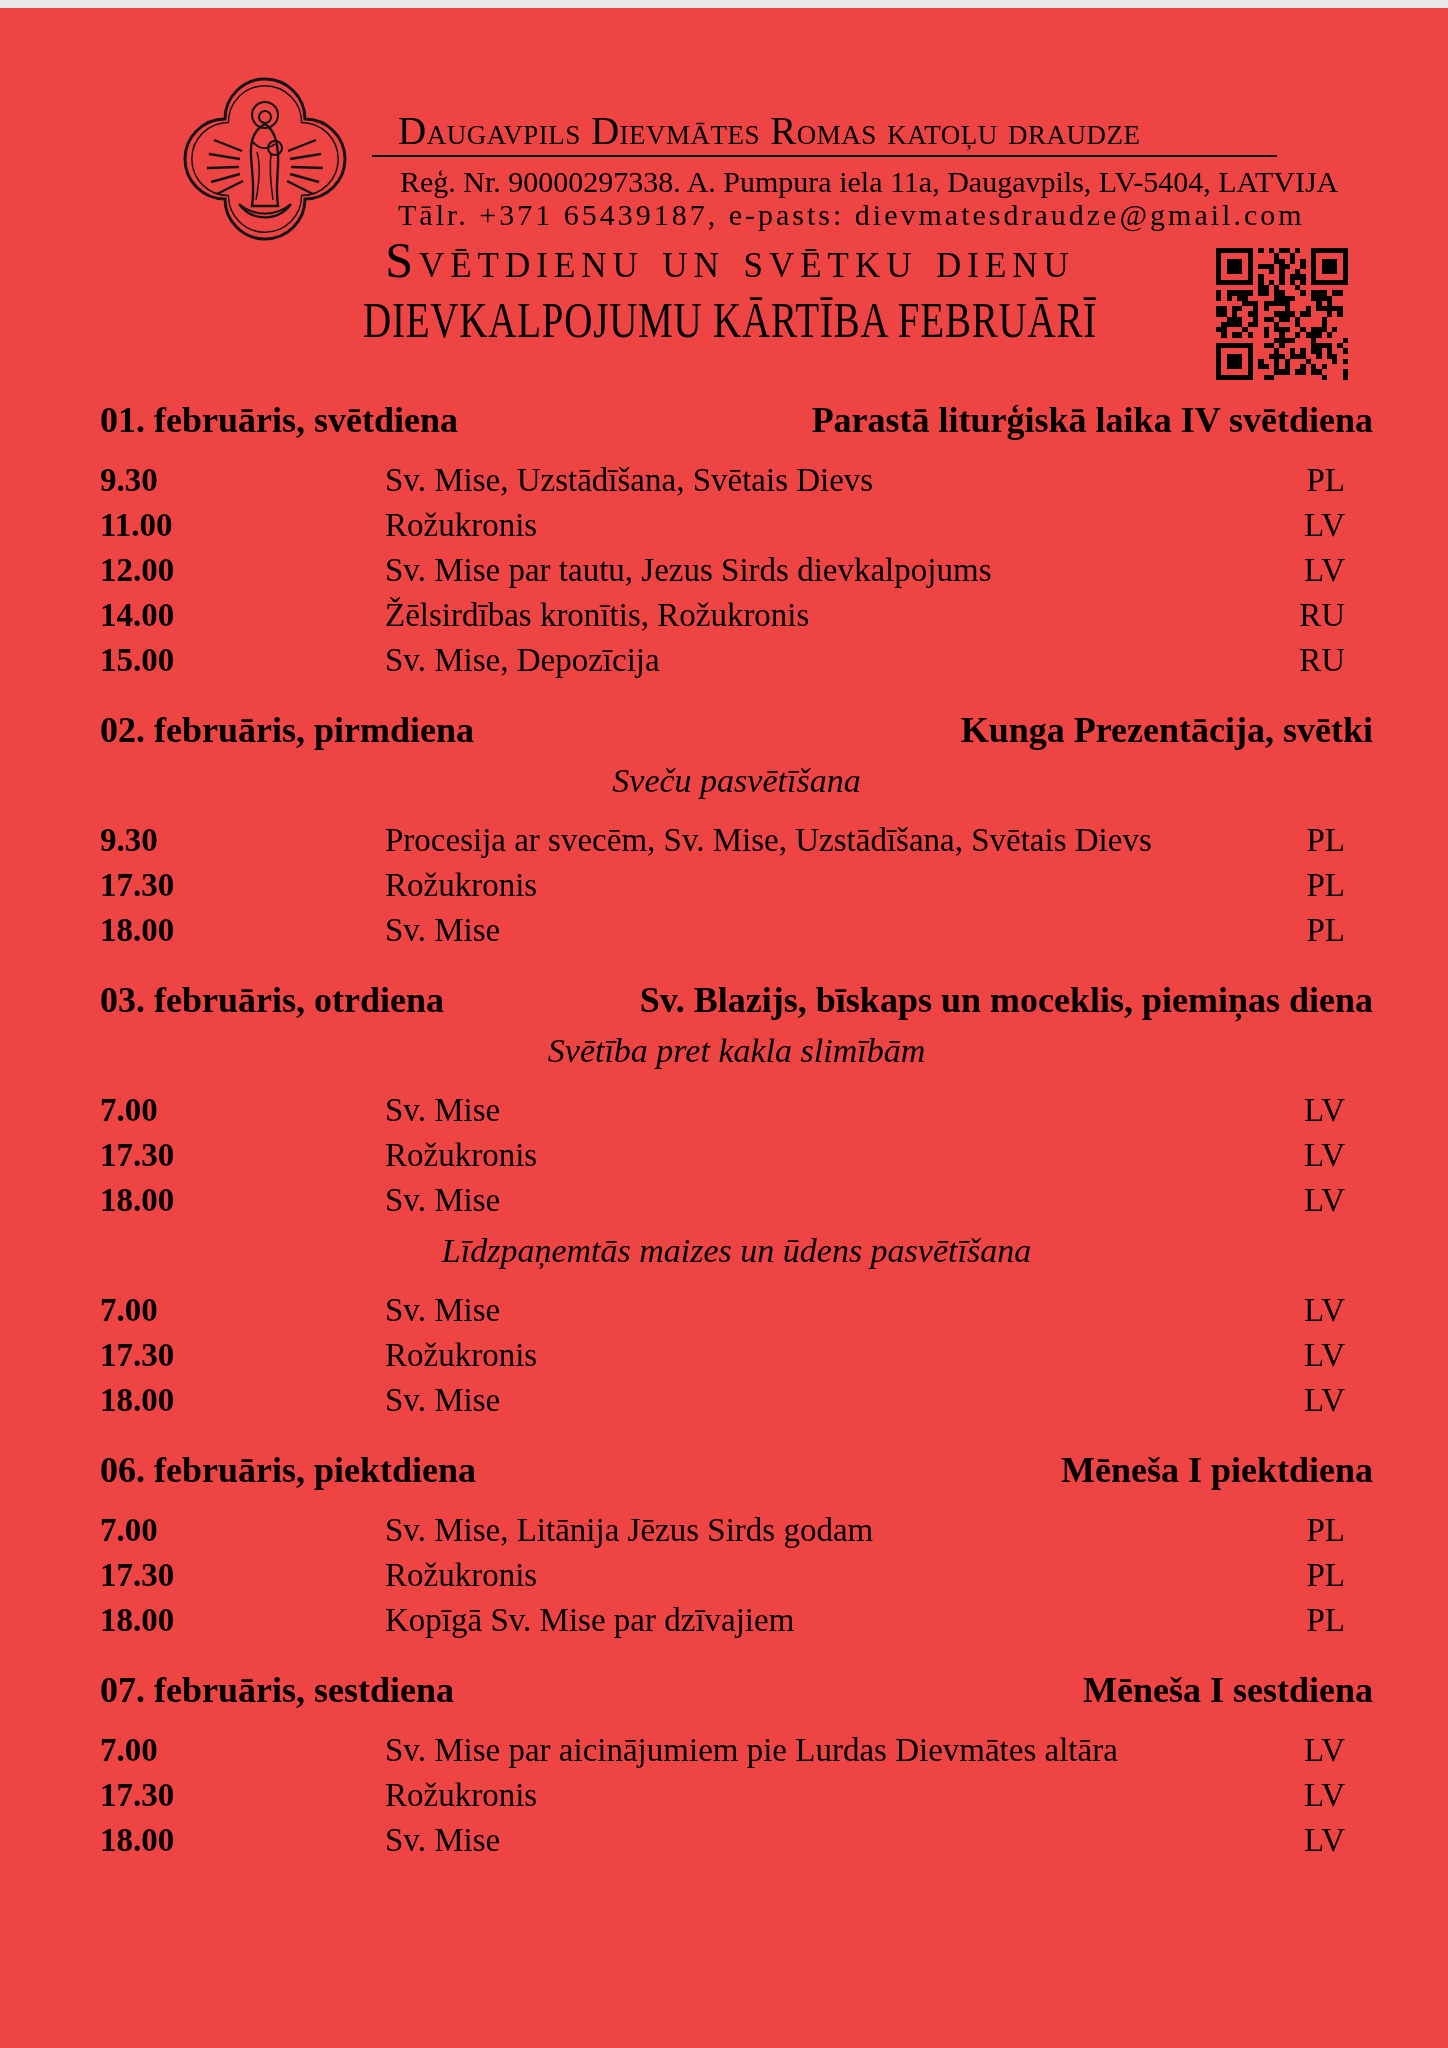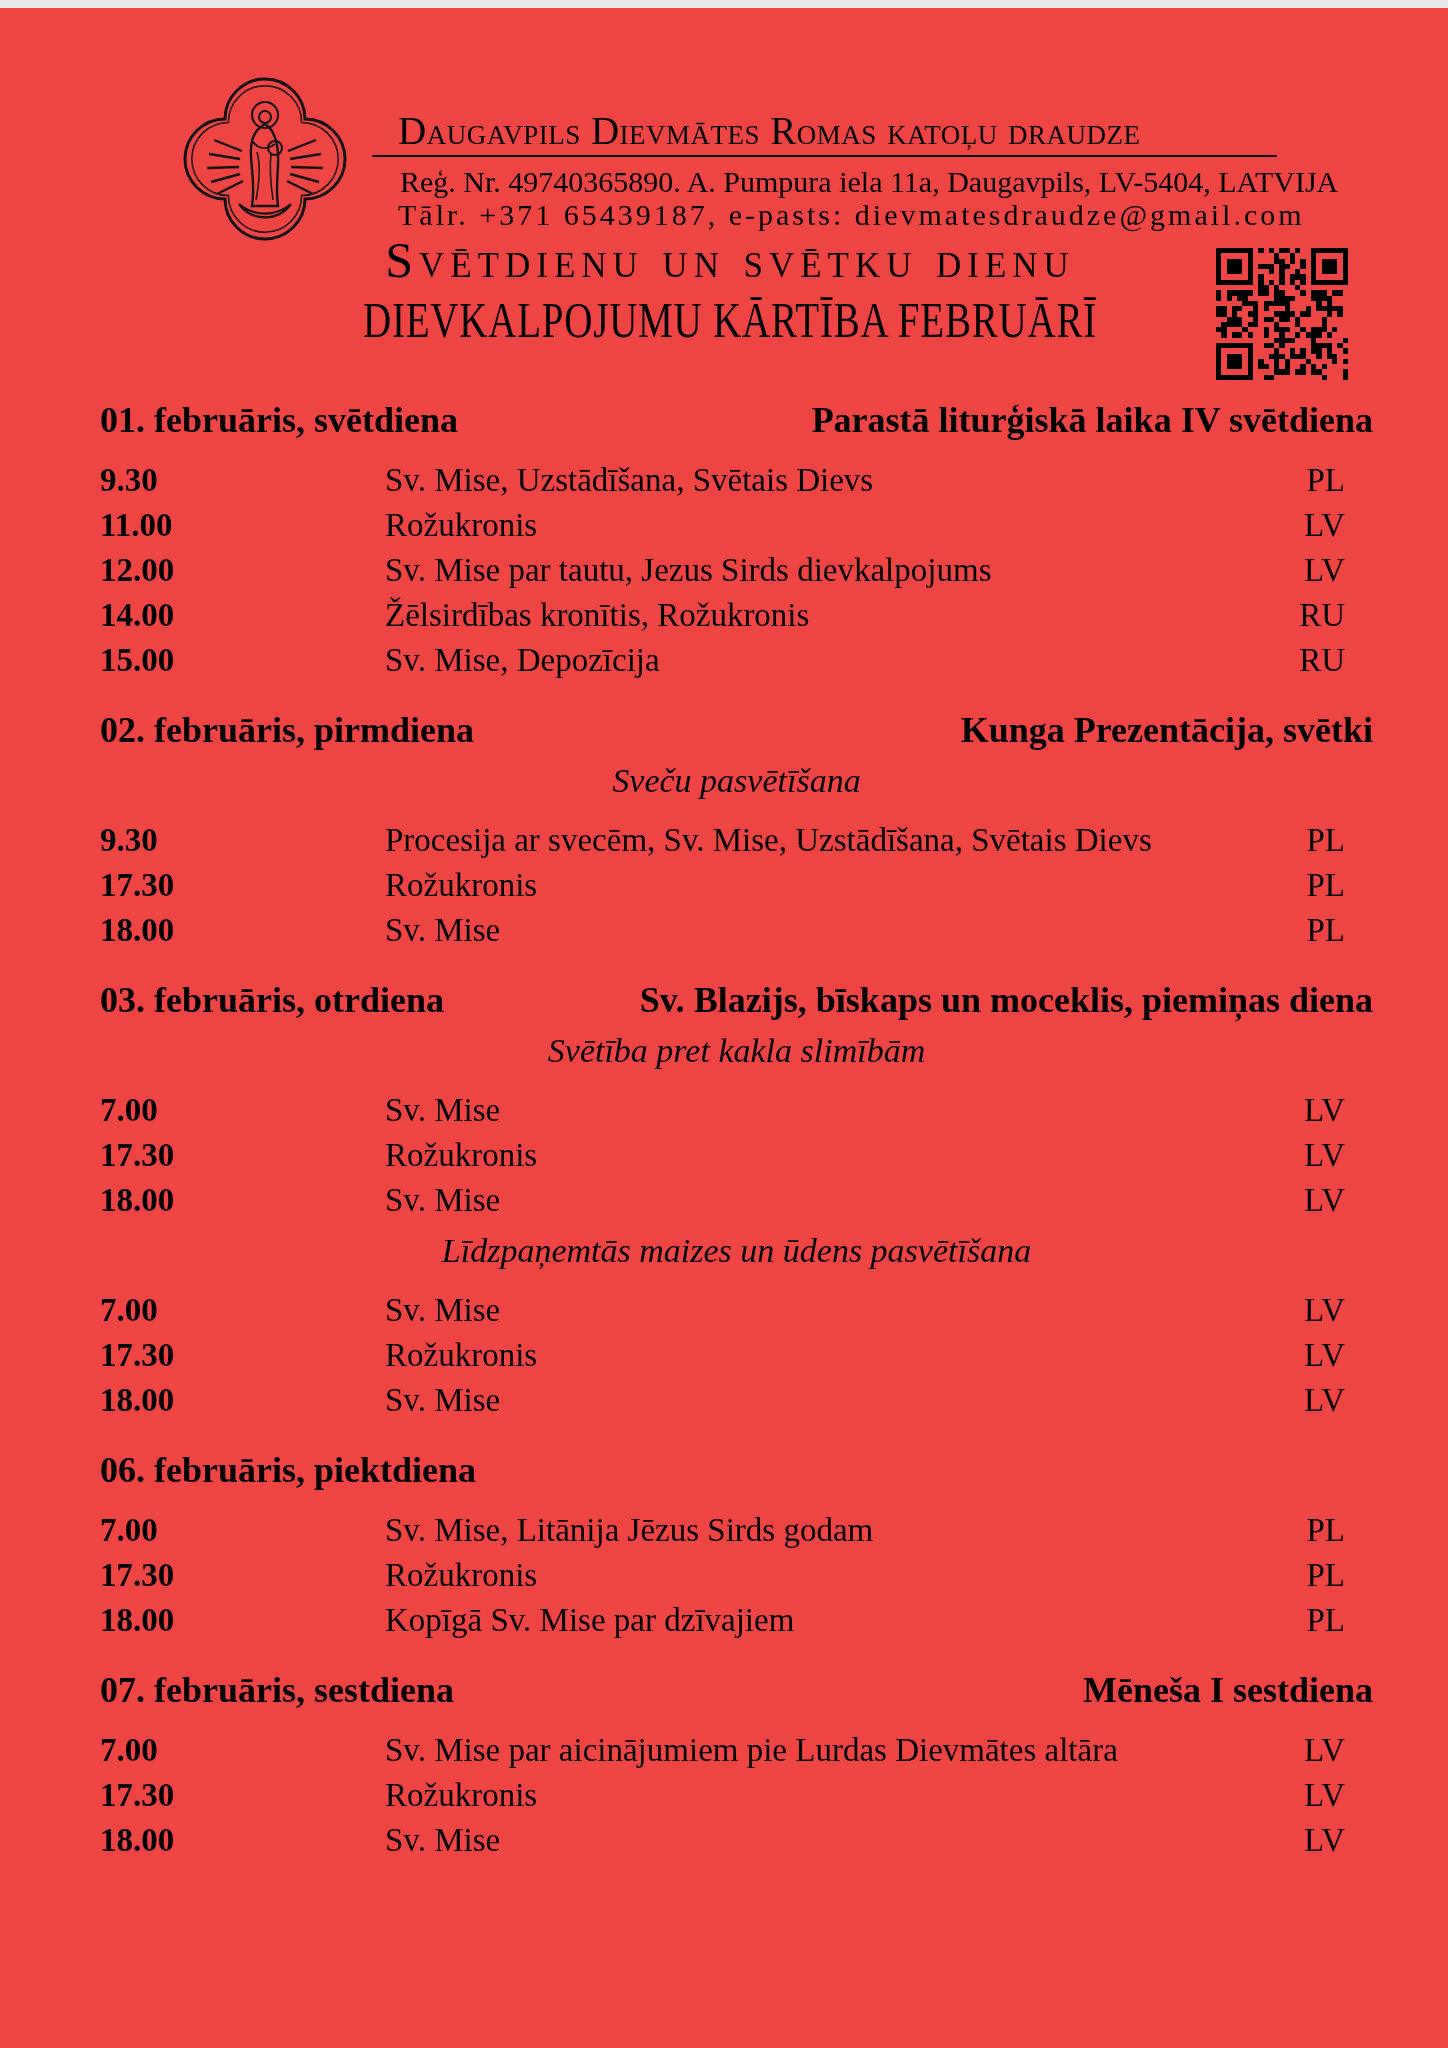--- a/index.html
+++ b/index.html
@@ -74,21 +74,21 @@
         <path stroke-width="2" d="M70,68 C76,75 84,76 92,70"></path>
         <circle cx="92" cy="74" r="7" stroke-width="2"></circle>
 
         <path stroke-width="2.2" d="M56,130 A32,32 0 0 0 108,130 A40,40 0 0 1 56,130 Z"></path>
       </g>
     </svg>
   </div>
 
   <div class="org-block">
     <div class="org-name">Daugavpils Dievmātes Romas katoļu draudze</div>
-    <div class="org-reg">Reģ. Nr. 49740365890. A. Pumpura iela 11a, Daugavpils, LV-5404, LATVIJA</div>
+    <div class="org-reg">Reģ. Nr. 90000297338. A. Pumpura iela 11a, Daugavpils, LV-5404, LATVIJA</div>
     <div class="org-phone">Tālr. +371 65439187, e-pasts: dievmatesdraudze@gmail.com</div>
   </div>
 
   <div class="title-block">
     <div class="title-1">Svētdienu un svētku dienu</div>
     <div class="title-2">DIEVKALPOJUMU KĀRTĪBA FEBRUĀRĪ</div>
   </div>
 
   <div class="qr">
     <svg id="qr-svg" viewBox="0 0 25 25">
@@ -492,20 +492,21 @@
           <span class="time">18.00</span>
           <span class="desc">Sv. Mise</span>
           <span class="lang">LV</span>
         </div>
       </div>
     </section>
 
     <section>
       <div class="sec-head">
         <span class="sec-date">06. februāris, piektdiena</span>
+        <span class="sec-feast">Mēneša I piektdiena</span>
       </div>
       <div class="rows">
         <div class="row">
           <span class="time">7.00</span>
           <span class="desc">Sv. Mise, Litānija Jēzus Sirds godam</span>
           <span class="lang">PL</span>
         </div>
         <div class="row">
           <span class="time">17.30</span>
           <span class="desc">Rožukronis</span>

